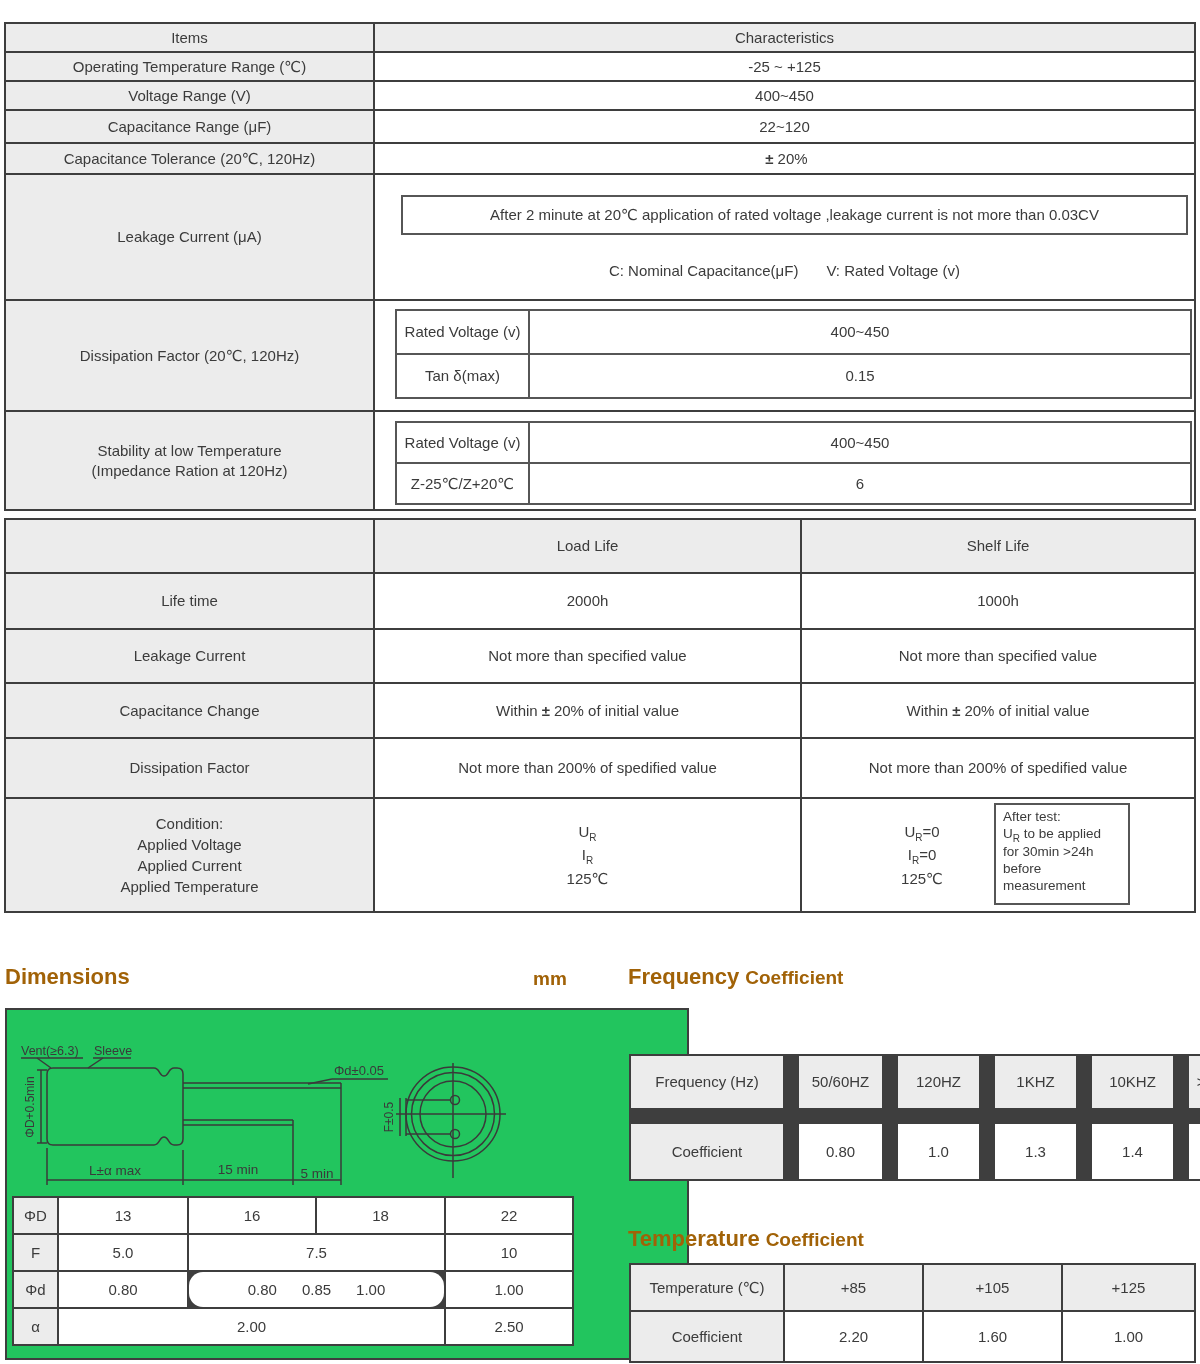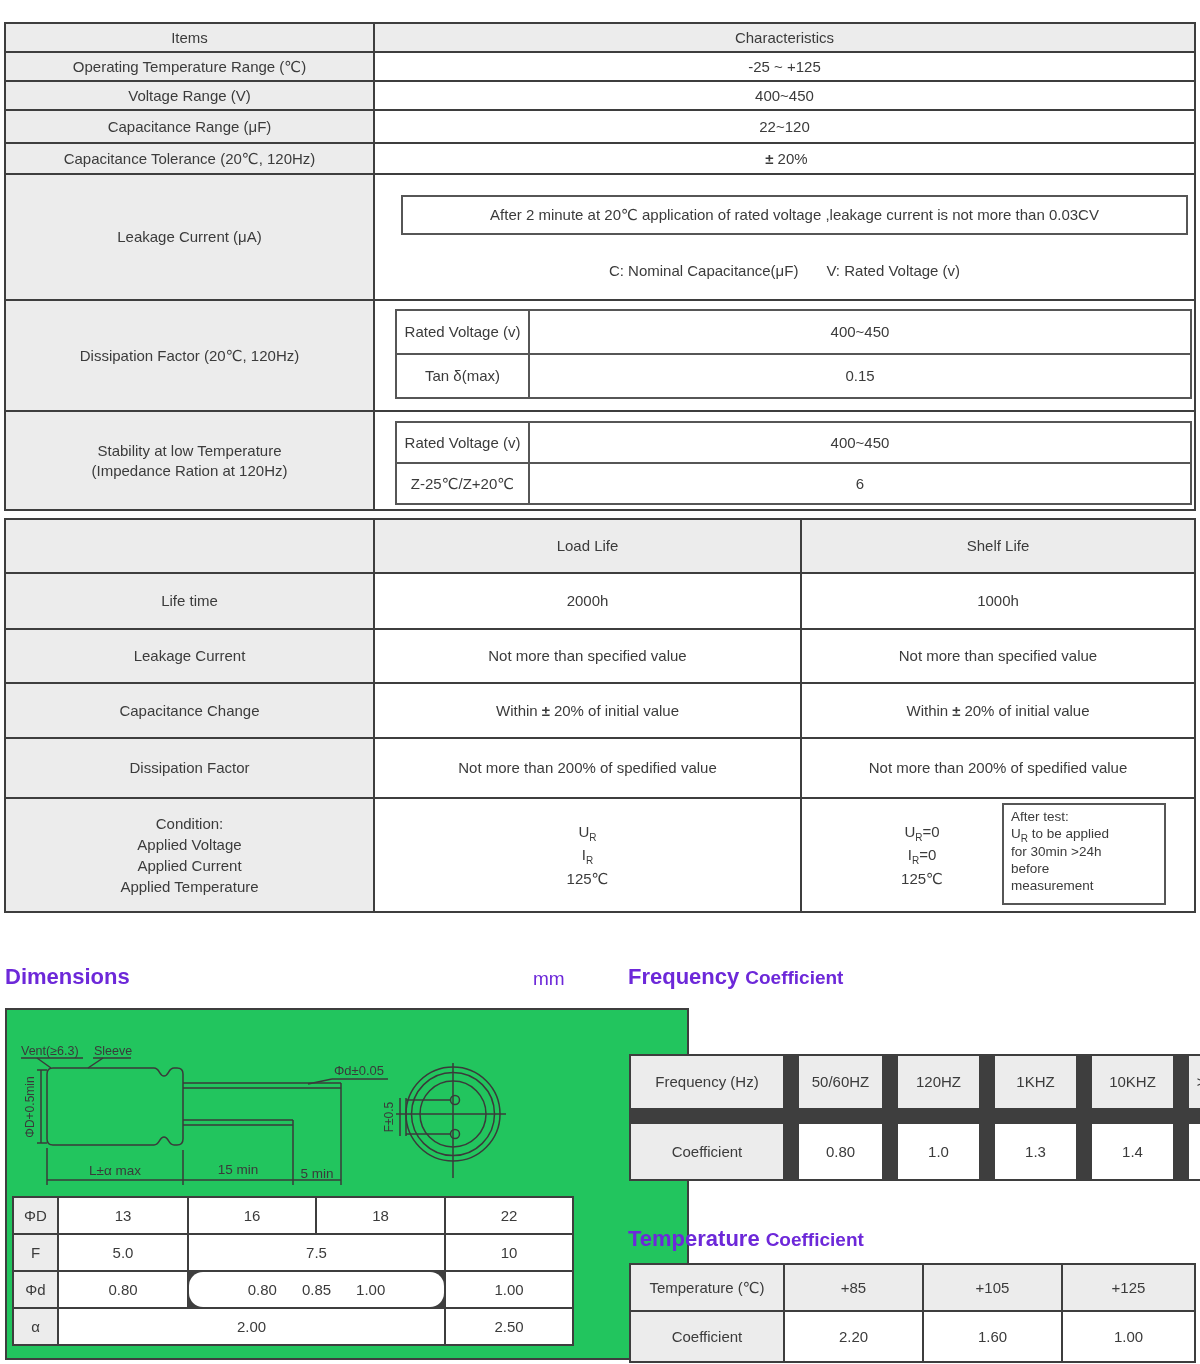--- a/index.html
+++ b/index.html
@@ -28,25 +28,25 @@
   #st-itbl{top:9px;grid-template-rows:39px 39px;}
   .itbl .cell{padding:0 2px;}
 
   
   #life{left:4px;top:518px;width:1192px;grid-template-columns:367px 425px 1fr;
         grid-template-rows:52px 54px 52px 53px 58px 112px;}
   .cond-lines{line-height:1.4;}
   .cond-vals{position:absolute;left:30px;top:50%;transform:translateY(-50%);width:180px;
              text-align:center;font-size:15px;line-height:1.55;}
   sub{font-size:10px;line-height:0;}
-  .note-box{position:absolute;left:200px;top:4px;width:164px;height:102px;border:2px solid #565656;
+  .note-box{position:absolute;left:192px;top:4px;width:136px;height:102px;border:2px solid #565656;
             box-sizing:border-box;padding:3px 7px;text-align:left;font-size:13.5px;line-height:1.28;background:#fff;}
 
   
-  .sec-title{position:absolute;color:#6d28d9;font-weight:600;white-space:nowrap;}
+  .sec-title{position:absolute;color:#a16207;font-weight:600;white-space:nowrap;}
   .t-big{font-size:22px;}
   .t-sub{font-size:19px;margin-left:6px;}
 
   
   #drawbox{position:absolute;left:5px;top:1008px;width:684px;height:352px;
            border:2px solid #3e3e3e;box-sizing:border-box;background:#22c55e;}
   #dwg{position:absolute;left:0;top:0;}
   #dimtbl{left:5px;top:186px;grid-template-columns:43px 128px 126px 127px 126px;
           grid-template-rows:35px 35px 35px 35px;}
   .pre{white-space:pre;border-radius:14px;}
@@ -165,21 +165,21 @@
         <div>After test:</div>
         <div><span>U</span><sub>R</sub><span> to be applied</span></div>
         <div>for 30min &gt;24h</div>
         <div>before</div>
         <div>measurement</div>
       </div>
     </div>
   </div>
 
   <div class="sec-title t-big" style="left:5px;top:964px;">Dimensions</div>
-  <div class="sec-title" style="left:533px;top:968px;font-size:19px;font-weight:400;">mm</div>
+  <div class="sec-title" style="left:533px;top:968px;font-size:19px;font-weight:700;">mm</div>
 
   <div id="drawbox">
     <svg id="dwg" width="562" height="184" viewBox="0 0 562 184">
       <g fill="none" stroke="#3a3a3a" stroke-width="1.5">
 
         <path d="M 46 58 L 147 58 C 153 58 152 66 157 66 C 162 66 161 58 167 58 L 170 58 Q 176 58 176 64
              L 176 129 Q 176 135 170 135 L 167 135 C 161 135 162 127 157 127 C 152 127 153 135 147 135
              L 46 135 Q 40 135 40 129 L 40 64 Q 40 58 46 58 Z"></path>
 
         <line x1="176" y1="73" x2="334" y2="73"></line>

